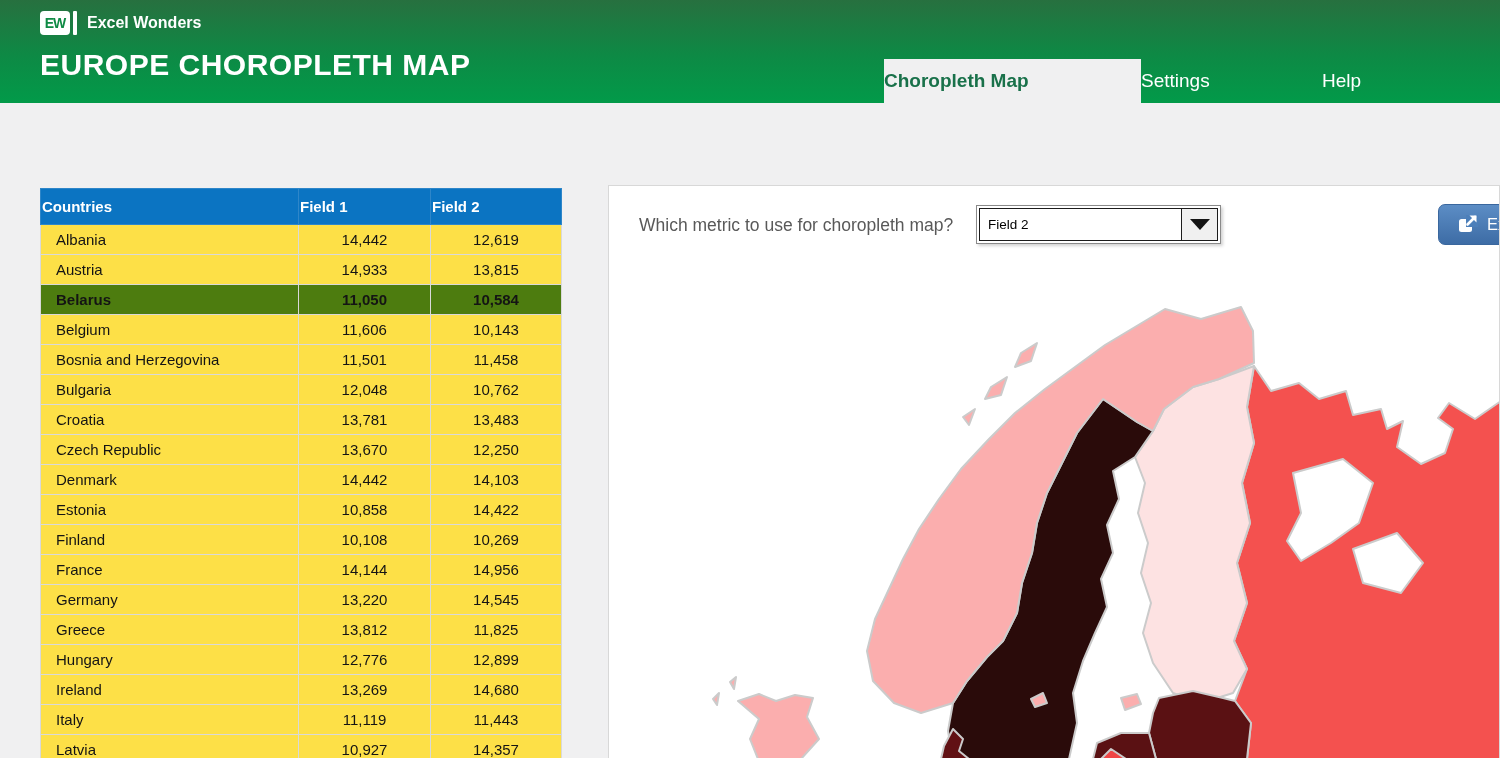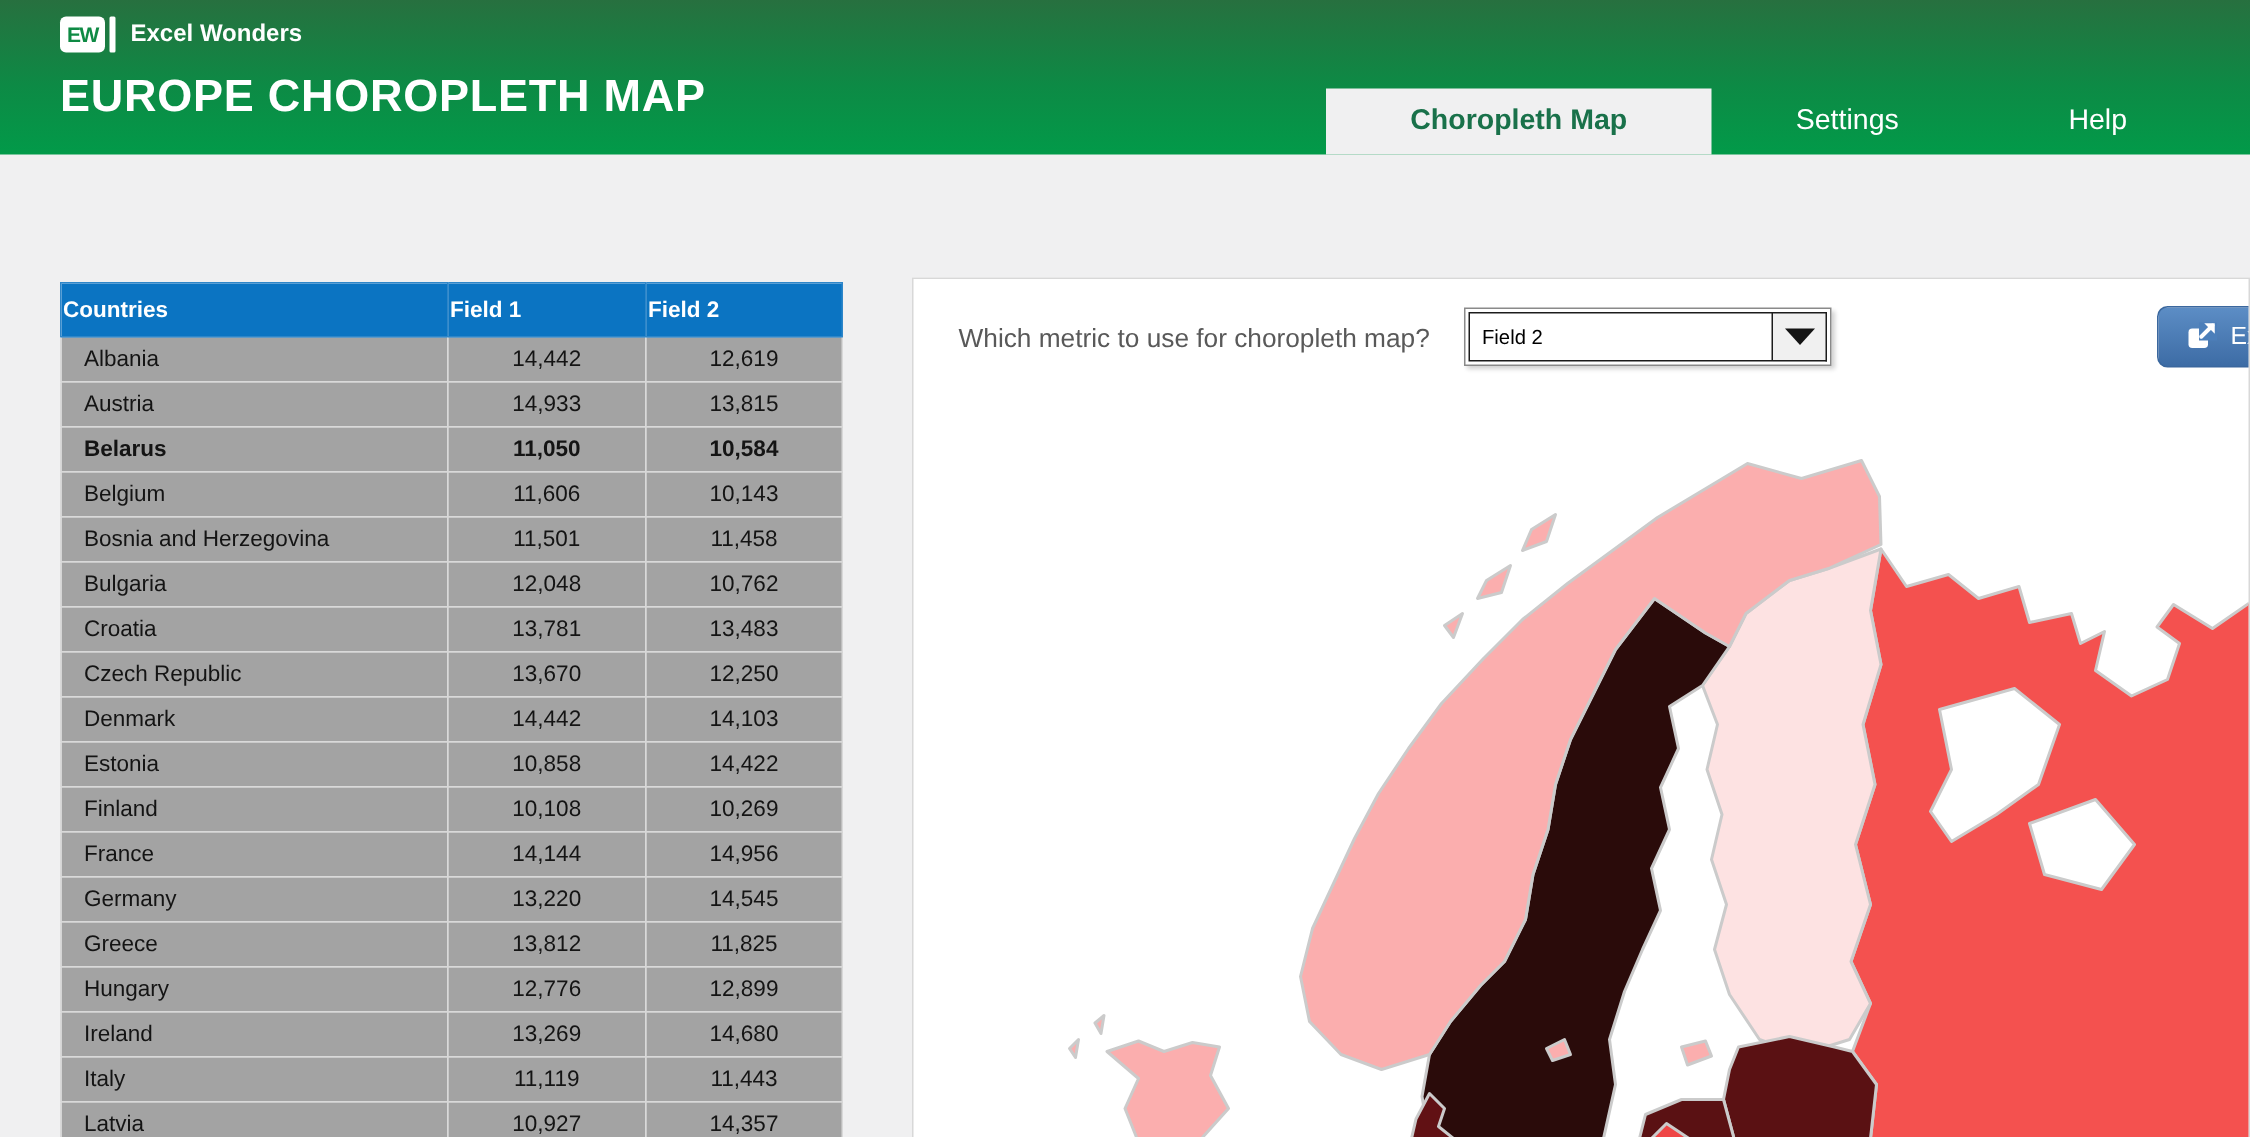--- a/index.html
+++ b/index.html
@@ -14,36 +14,36 @@
   .logo-row{position:absolute;left:40px;top:11px;display:flex;align-items:center;gap:10px}
   .logo-mark{display:flex;align-items:center;gap:3px}
   .logo-box{width:30px;height:24px;background:#ffffff;border-radius:4px;
     color:#0e8a44;font-weight:bold;font-size:14px;letter-spacing:-1px;
     display:flex;align-items:center;justify-content:center}
   .logo-bar{width:4px;height:24px;background:#ffffff;border-radius:1px}
   .brand{color:#fff;font-size:16px;font-weight:600}
   .page-title{position:absolute;left:40px;top:48px;color:#fff;font-size:30px;
     font-weight:700;letter-spacing:.5px}
   .tab{position:absolute;top:59px;height:44px;display:flex;align-items:center;
-    justify-content:center;font-size:19px;color:#fff;cursor:pointer}
+    justify-content:flex-start;font-size:19px;color:#fff;cursor:pointer}
   .tab.active{background:#f0f0f1;color:#19714a;font-weight:700}
   #tab-choropleth{left:884px;width:257px}
   #tab-settings{left:1141px;width:181px}
   #tab-help{left:1322px;width:153px}
   
   table.data-table{position:absolute;left:40px;top:188px;border-collapse:collapse;
     table-layout:fixed;background:#fff}
   .data-table col.c1{width:258px}.data-table col.c2{width:132px}.data-table col.c3{width:131px}
   .data-table th{background:#0b74c2;color:#fff;font-size:15px;font-weight:700;
     height:33px;border:1px solid #2e86c9;text-align:left}
-  .data-table td{height:29px;font-size:15px;color:#141414;background:#a3a3a3;
+  .data-table td{height:29px;font-size:15px;color:#141414;background:#fde047;
     border:1px solid #d9d9d9;padding:0}
   .data-table td.country{text-align:left;padding-left:15px}
   .data-table td.num{text-align:center}
-  .data-table tr.hl td{background:#a3a3a3;font-weight:700}
+  .data-table tr.hl td{background:#4d7c0f;font-weight:700}
   
   .panel{position:absolute;left:608px;top:185px;width:892px;height:588px;
     background:#fff;border:1px solid #d8d8d8;box-sizing:border-box;overflow:hidden}
   .metric-label{position:absolute;left:30px;top:29px;font-size:17.5px;color:#595959}
   .combo{position:absolute;left:367px;top:19px;width:245px;height:39px;background:#fff;
     border:1px solid #8a8a8a;box-shadow:2px 2px 3px rgba(0,0,0,.18);
     display:flex;box-sizing:border-box;padding:2px;cursor:pointer}
   .combo-field{flex:1;border:1px solid #1c1c1c;display:flex;align-items:center;
     padding-left:8px;font-size:13.5px;color:#000}
   .combo-btn{width:35px;border:1px solid #1c1c1c;border-left:none;background:#f0f0f0;

